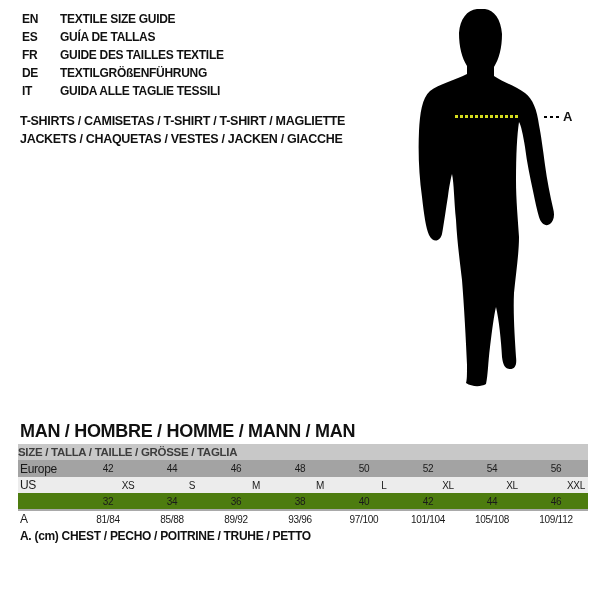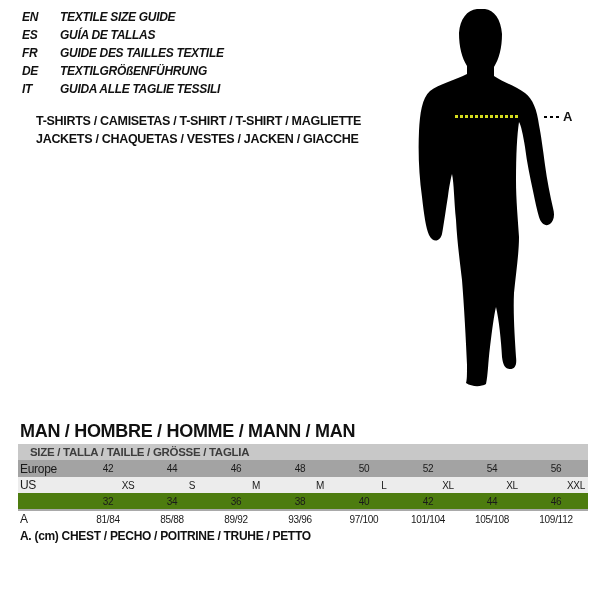--- a/index.html
+++ b/index.html
@@ -6,28 +6,28 @@
   html, body { width: 600px; height: 600px; background: #ffffff; }
   body {
     position: relative;
     font-family: "Liberation Sans", sans-serif;
     color: #111;
     overflow: hidden;
   }
 
   
   .lang-list { position: absolute; left: 22px; top: 10px; }
-  .lang-row { display: flex; height: 18px; align-items: flex-start; font-style: italic; }
+  .lang-row { display: flex; height: 18px; align-items: center; }
   .lang-code {
     width: 38px; font-size: 12px; font-weight: bold; letter-spacing: -0.3px;
   }
   .lang-label { font-size: 12px; font-weight: bold; letter-spacing: -0.3px; }
 
   
-  .categories { position: absolute; left: 20px; top: 112px; margin-left: 16px; }
+  .categories { position: absolute; left: 20px; top: 112px; }
   .category-line { font-size: 12.5px; font-weight: bold; letter-spacing: -0.3px; line-height: 18px; }
 
   
   .figure-wrap { position: absolute; left: 415px; top: 5px; width: 150px; height: 385px; }
   .figure-wrap svg { display: block; width: 150px; height: 385px; }
 
   
   .measure-line-yellow {
     position: absolute; left: 455px; top: 115px; width: 63px; height: 3px;
     background: repeating-linear-gradient(90deg, #d4dc1e 0 3px, transparent 3px 5px);
@@ -45,21 +45,21 @@
   .section-title {
     position: absolute; left: 20px; top: 421px;
     font-size: 18px; font-weight: bold; letter-spacing: -0.3px;
   }
 
   
   .size-table { position: absolute; left: 18px; top: 444px; width: 570px; }
   .table-header {
     height: 16px; line-height: 16px; background: #c8c8c8;
     font-size: 11.5px; font-weight: bold; color: #3d3d3d;
-    padding-left: 12px; letter-spacing: -0.3px;
+    padding-left: 0; letter-spacing: -0.3px;
   }
   .t-row {
     display: grid; grid-template-columns: 58px repeat(8, 1fr);
     align-items: center;
   }
   .t-row.r-europe { height: 17px; background: #a3a3a3; }
   .t-row.r-us     { height: 16px; background: #ececec; gap: 40px; }
   .t-row.r-num    { height: 16px; background: #4d7c0f; }
   .t-row.r-a      { height: 18px; background: #ffffff; border-top: 2px solid #a9a9a9; }
   .t-label {

